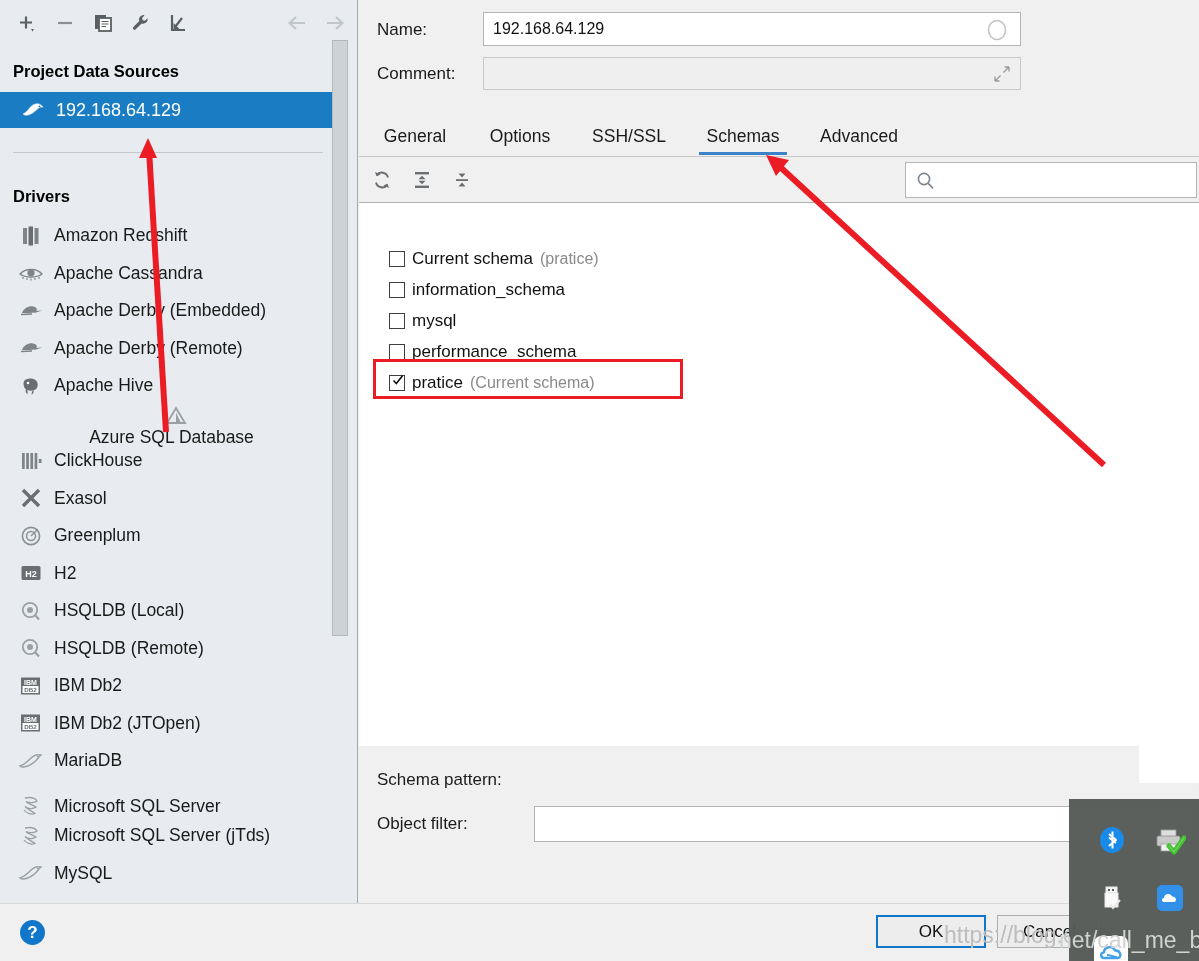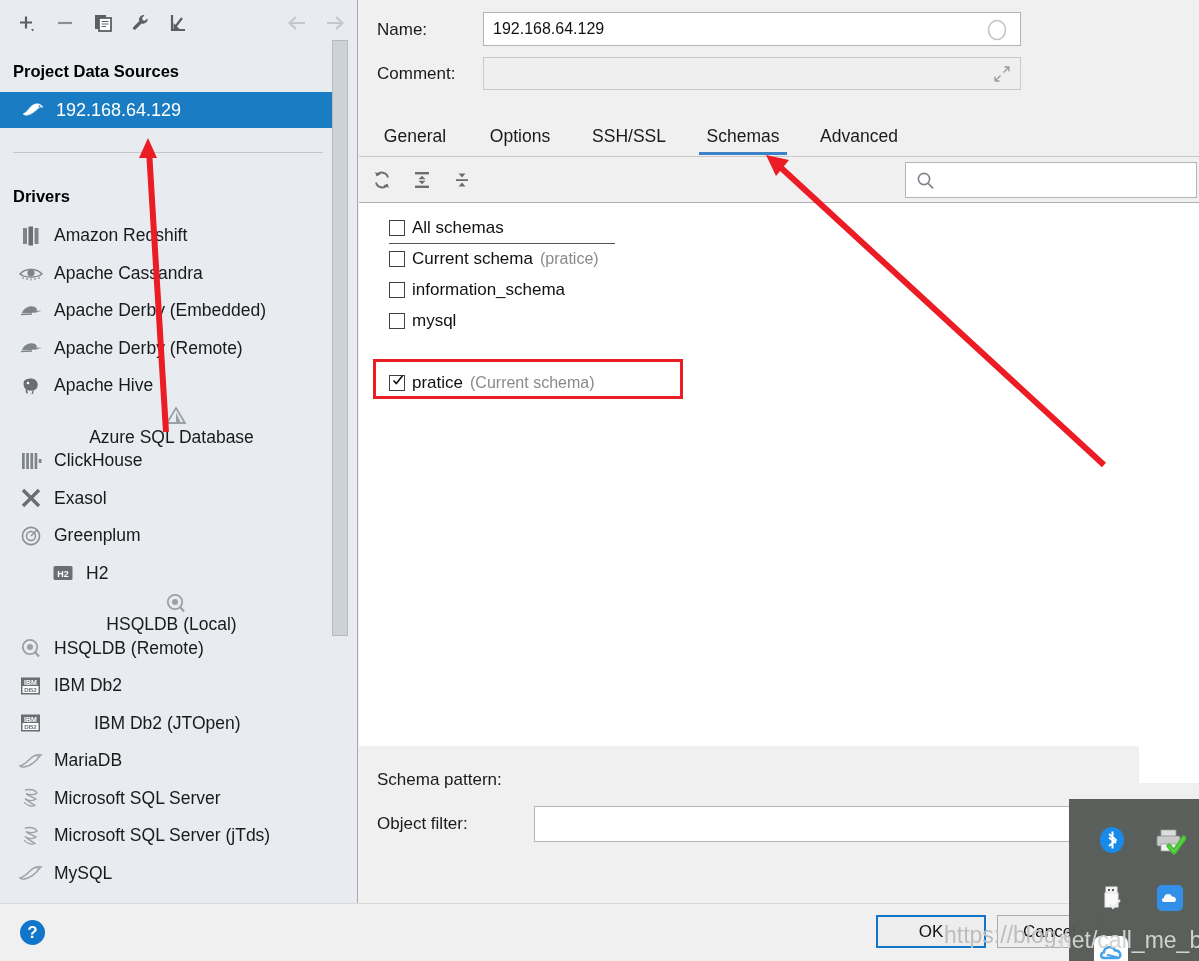--- a/index.html
+++ b/index.html
@@ -268,30 +268,30 @@
         <div class="drv-row" style="top: 517px;">
           <span class="drv-icon">
             <svg width="24" height="22" viewBox="0 0 24 22">
               <circle cx="12" cy="11" r="8.6" fill="none" stroke="#8a9094" stroke-width="1.6"></circle>
               <circle cx="12" cy="11" r="4.5" fill="none" stroke="#8a9094" stroke-width="1.5"></circle>
               <path d="M12 11 L18.5 4.5" stroke="#8a9094" stroke-width="1.5"></path>
             </svg>
           </span>
           <span class="drv-label">Greenplum</span>
         </div>
-        <div class="drv-row" style="top: 554.5px; margin-left: 32px;">
+        <div class="drv-row" style="top: 554.5px;">
           <span class="drv-icon">
             <svg width="24" height="22" viewBox="0 0 24 22">
               <rect x="2.5" y="4" width="19" height="14" rx="1.5" fill="#6a6e72"></rect>
               <text x="12" y="14.5" font-size="9" font-weight="bold" fill="#fff" text-anchor="middle" font-family="Liberation Sans">H2</text>
             </svg>
           </span>
           <span class="drv-label">H2</span>
         </div>
-        <div class="drv-row" style="top: 592px; flex-direction: column;">
+        <div class="drv-row" style="top: 592px;">
           <span class="drv-icon">
             <svg width="24" height="22" viewBox="0 0 24 22">
               <circle cx="11" cy="10" r="7.2" fill="none" stroke="#9aa0a4" stroke-width="1.8"></circle>
               <circle cx="11" cy="10" r="3" fill="#9aa0a4"></circle>
               <path d="M16 15 L20 19.5" stroke="#9aa0a4" stroke-width="2.2"></path>
             </svg>
           </span>
           <span class="drv-label">HSQLDB (Local)</span>
         </div>
         <div class="drv-row" style="top: 629.5px;">
@@ -308,41 +308,41 @@
           <span class="drv-icon">
             <svg width="26" height="22" viewBox="0 0 26 22">
               <rect x="3" y="2.5" width="19" height="17" fill="#6a6e72"></rect>
               <text x="12.5" y="10" font-size="7" font-weight="bold" fill="#fff" text-anchor="middle" font-family="Liberation Sans">IBM</text>
               <rect x="4.5" y="11" width="16" height="7" fill="#fff"></rect>
               <text x="12.5" y="17" font-size="6.2" font-weight="bold" fill="#6a6e72" text-anchor="middle" font-family="Liberation Sans">DB2</text>
             </svg>
           </span>
           <span class="drv-label">IBM Db2</span>
         </div>
-        <div class="drv-row" style="top: 704.5px; gap: 40px;">
+        <div class="drv-row" style="top: 704.5px;">
           <span class="drv-icon">
             <svg width="26" height="22" viewBox="0 0 26 22">
               <rect x="3" y="2.5" width="19" height="17" fill="#6a6e72"></rect>
               <text x="12.5" y="10" font-size="7" font-weight="bold" fill="#fff" text-anchor="middle" font-family="Liberation Sans">IBM</text>
               <rect x="4.5" y="11" width="16" height="7" fill="#fff"></rect>
               <text x="12.5" y="17" font-size="6.2" font-weight="bold" fill="#6a6e72" text-anchor="middle" font-family="Liberation Sans">DB2</text>
             </svg>
           </span>
           <span class="drv-label">IBM Db2 (JTOpen)</span>
         </div>
         <div class="drv-row" style="top: 742px;">
           <span class="drv-icon">
             <svg width="26" height="20" viewBox="0 0 26 20">
               <path d="M2 15 C6 14 9 11 12 8 C15 5 19 3 23 4 C21 5.5 20 7.5 18 9.5 C15 12.5 10 15.5 6 16 C4 16.2 2.8 15.8 2 15 Z" fill="none" stroke="#9aa0a4" stroke-width="1.4"></path>
               <circle cx="19.5" cy="5.5" r="0.8" fill="#9aa0a4"></circle>
             </svg>
           </span>
           <span class="drv-label">MariaDB</span>
         </div>
-        <div class="drv-row" style="top: 779.5px;">
+        <div class="drv-row" style="top: 779.5px; align-items: flex-end;">
           <span class="drv-icon">
             <svg width="24" height="22" viewBox="0 0 24 22">
               <path d="M6 3 C11 2 16 3 18 6 C16 8 10 8 7 6.5 C9 9 14 10 17 12 C14 14.5 8 14 6 11.5 C8 14.5 13 16 16 18.5 C12 20 7 18 5 15" fill="none" stroke="#9aa0a4" stroke-width="1.3"></path>
             </svg>
           </span>
           <span class="drv-label">Microsoft SQL Server</span>
         </div>
         <div class="drv-row" style="top: 817px;">
           <span class="drv-icon">
             <svg width="24" height="22" viewBox="0 0 24 22">
@@ -429,37 +429,36 @@
       <span class="sb-icon">
         <svg width="19" height="19" viewBox="0 0 19 19">
           <circle cx="8" cy="8" r="5.6" fill="none" stroke="#7c848c" stroke-width="1.6"></circle>
           <path d="M12.2 12.4 L17 17.4" stroke="#7c848c" stroke-width="1.6"></path>
         </svg>
       </span>
       <span style="margin-left:8px; font-size:16px; color:#9a9a9a;" placeholder=""></span>
     </div>
 
     <div class="schema-list" id="schema-list">
-        <div class="sch-row" style="top: 9px;">
-          <span class="cb"></span>
-          <span class="sch-label">All schemas</span>
-          <div class="all-underline"></div>
-        </div>
         <div class="sch-row" style="top: 40px;">
           <span class="cb"></span>
           <span class="sch-label">Current schema</span>
           <span class="sch-sub">(pratice)</span>
         </div>
         <div class="sch-row" style="top: 71px;">
           <span class="cb"></span>
           <span class="sch-label">information_schema</span>
         </div>
         <div class="sch-row" style="top: 102px;">
           <span class="cb"></span>
           <span class="sch-label">mysql</span>
+        </div>
+        <div class="sch-row" style="top: 133px;">
+          <span class="cb"></span>
+          <span class="sch-label">performance_schema</span>
         </div>
         <div class="sch-row" style="top: 164px;">
           <span class="cb">
             <svg class="tick" viewBox="0 0 12 12">
               <path d="M1.5 6.5 L4.3 9.5 L10.5 1.8" stroke="#111" stroke-width="1.6" fill="none"></path>
             </svg>
           </span>
           <span class="sch-label">pratice</span>
           <span class="sch-sub">(Current schema)</span>
         </div>

